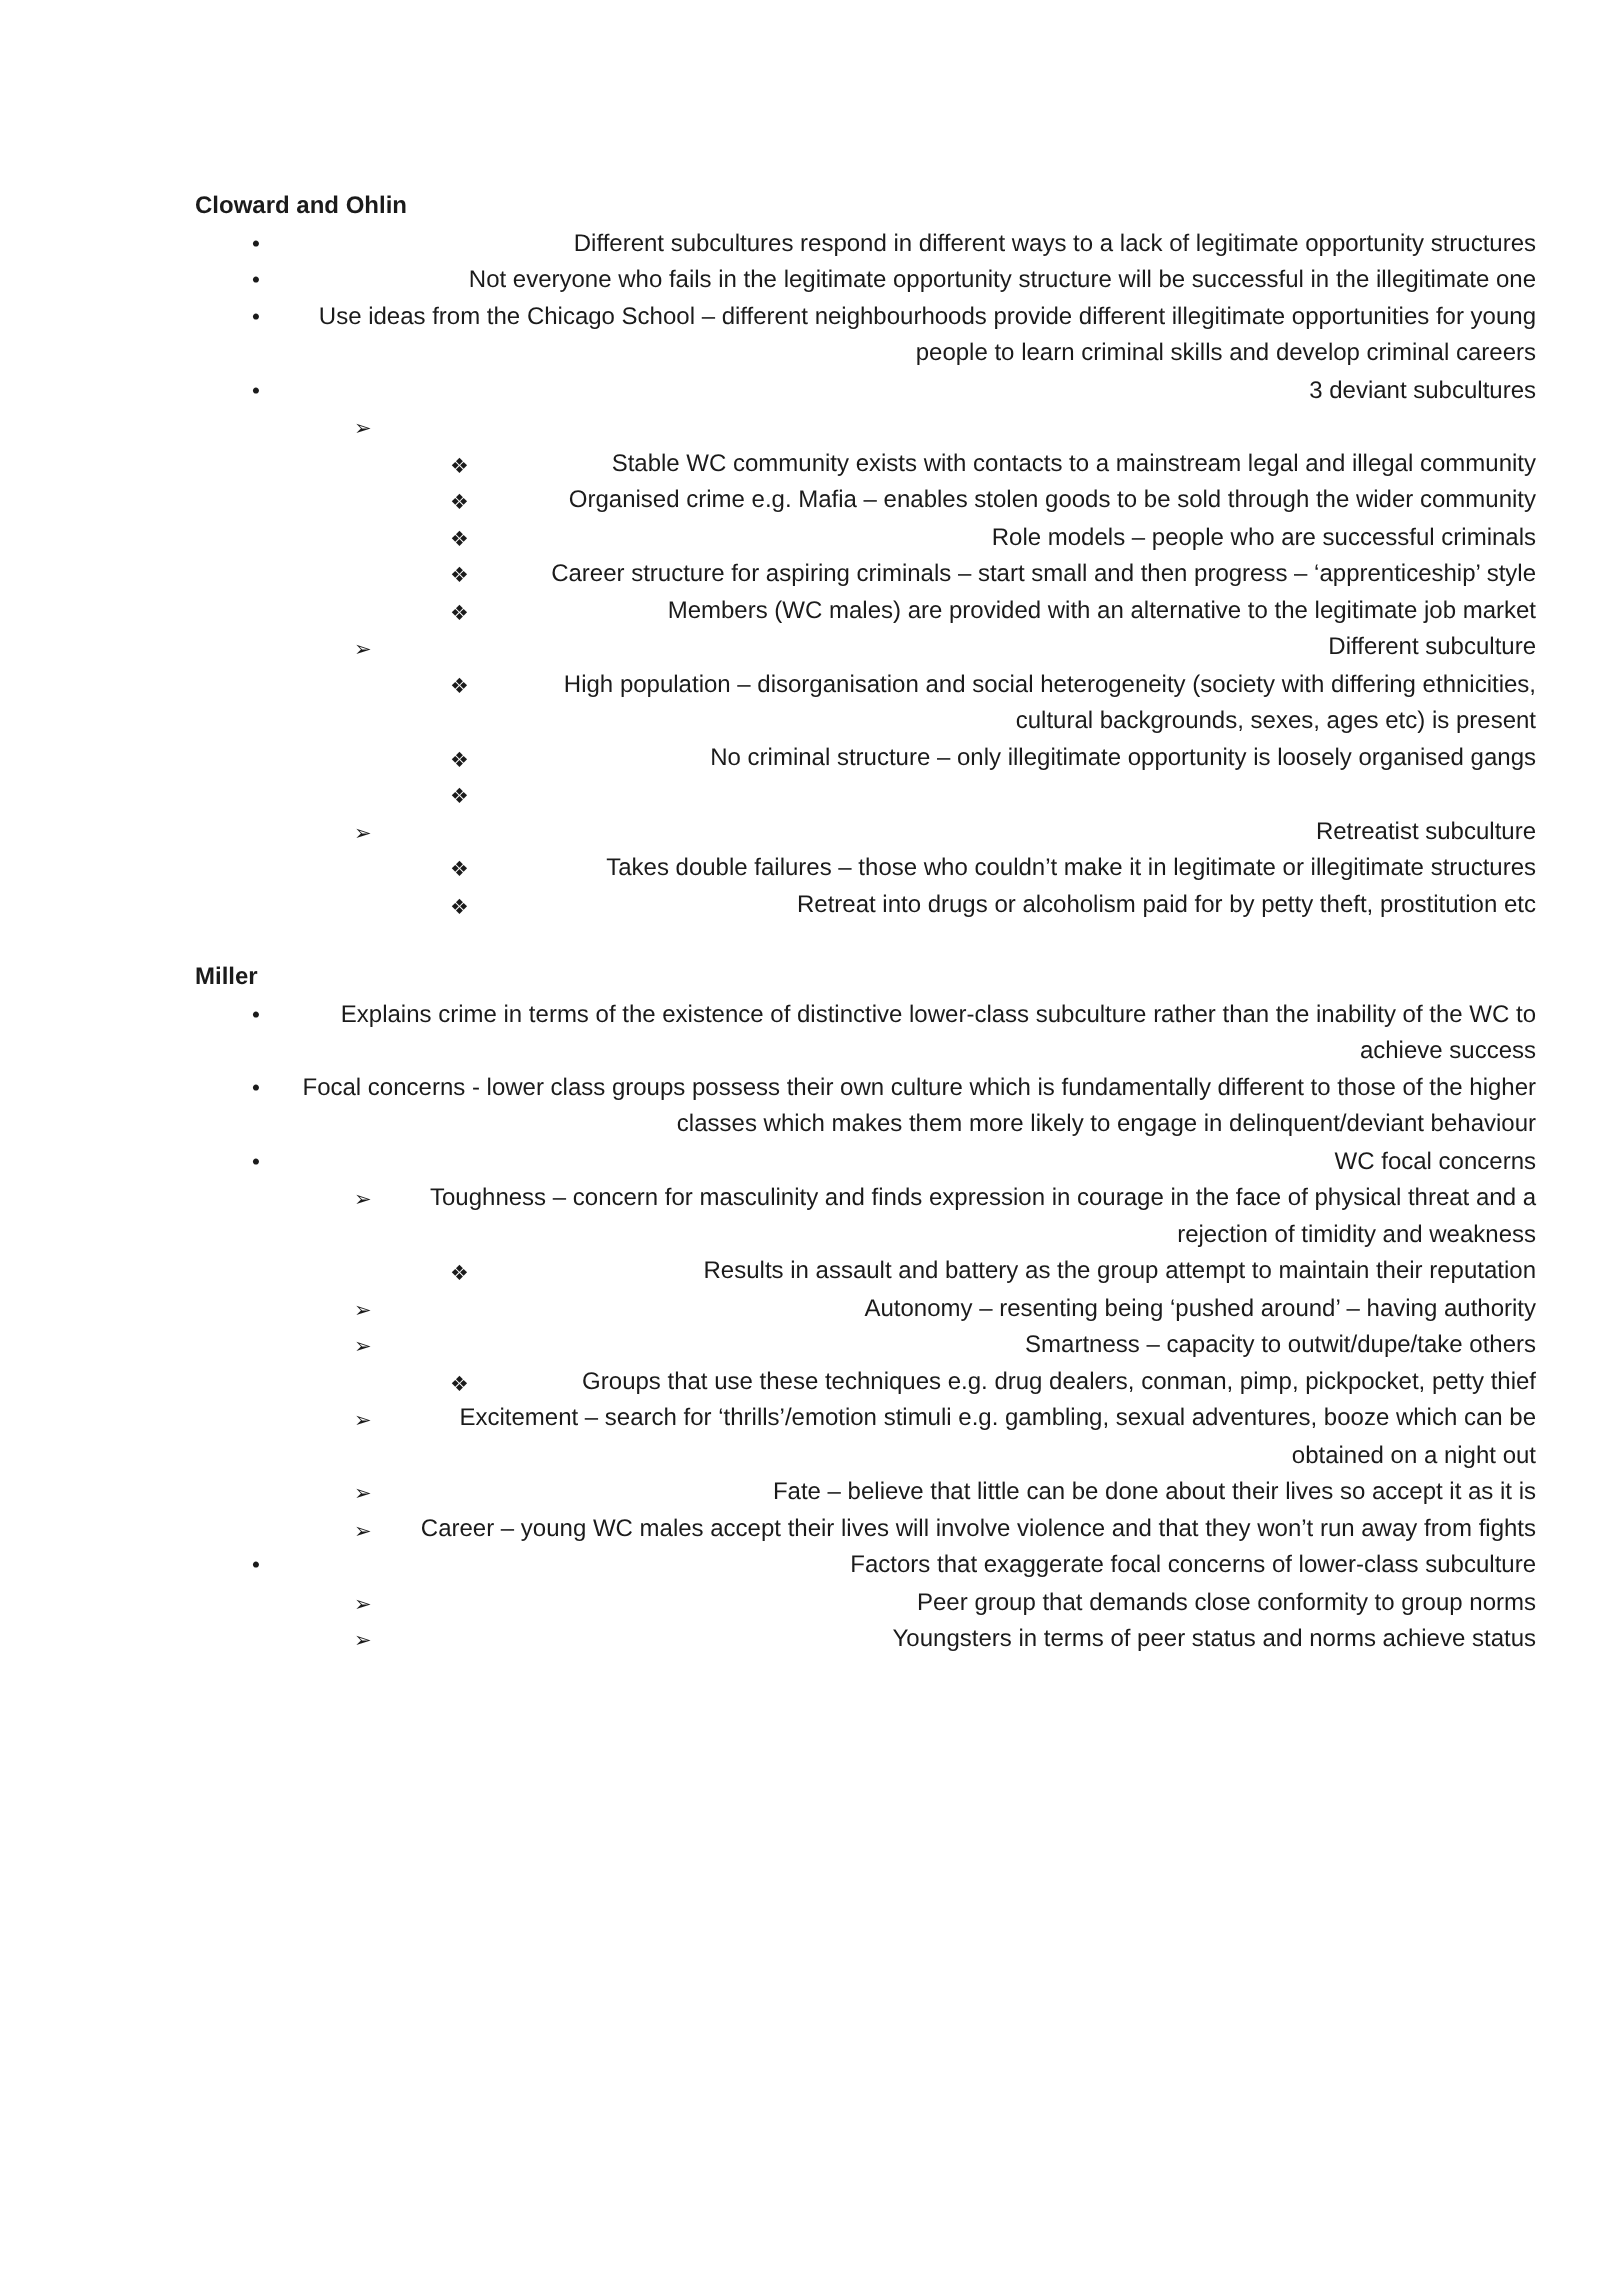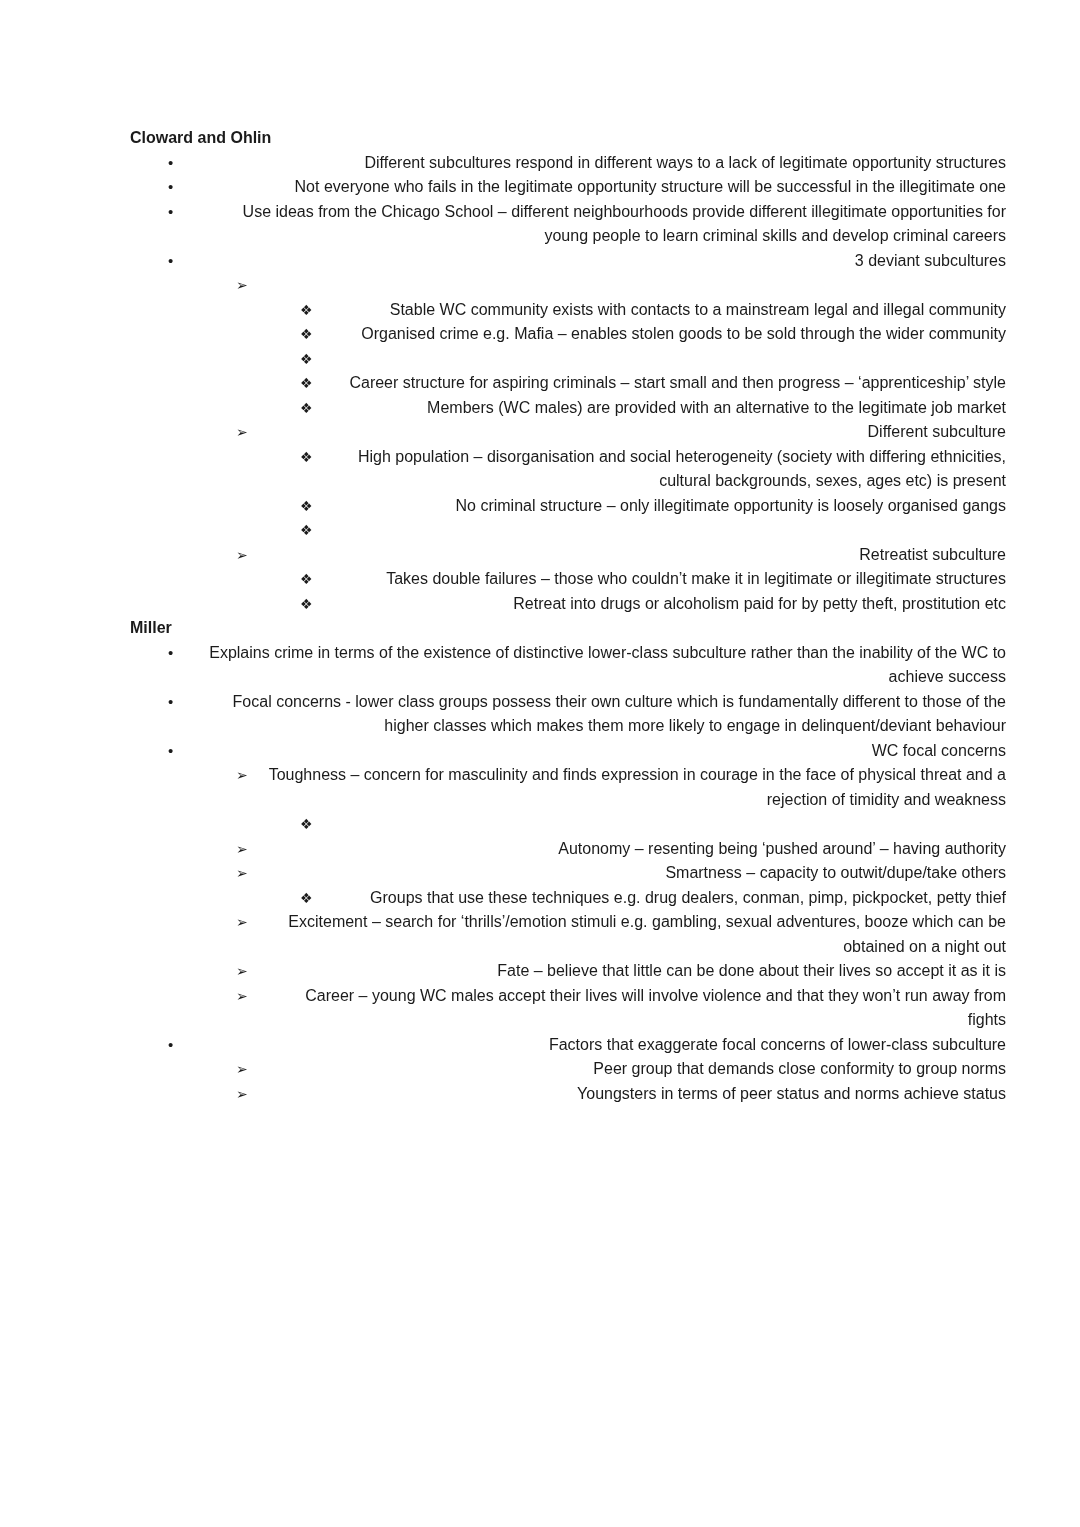--- a/index.html
+++ b/index.html
@@ -8,23 +8,23 @@
     width: 1080px;
     min-height: 1527px;
     margin: 0 auto;
     font-family: "Liberation Sans", "DejaVu Sans", sans-serif;
     color: #1b1b1b;
   }
   .page {
     width: 1080px;
     min-height: 1527px;
     background: #ffffff;
-    padding: 126px 74px 60px 130px;
+    padding: 126px 56px 60px 130px;
   }
-  .doc-section + .doc-section { }
+  .doc-section + .doc-section { margin-top: 24px; }
   .heading {
     font-weight: bold;
     font-size: 16px;
     line-height: 24.5px;
   }
   .item {
     display: flex;
     font-size: 16px;
     line-height: 24.5px;
   }
@@ -66,20 +66,21 @@
         <div class="item level-3">
           <span class="marker">❖</span>
           <span class="text">Stable WC community exists with contacts to a mainstream legal and illegal community</span>
         </div>
         <div class="item level-3">
           <span class="marker">❖</span>
           <span class="text">Organised crime e.g. Mafia – enables stolen goods to be sold through the wider community</span>
         </div>
         <div class="item level-3">
           <span class="marker">❖</span>
+          <span class="text">Role models – people who are successful criminals</span>
         </div>
         <div class="item level-3">
           <span class="marker">❖</span>
           <span class="text">Career structure for aspiring criminals – start small and then progress – ‘apprenticeship’ style</span>
         </div>
         <div class="item level-3">
           <span class="marker">❖</span>
           <span class="text">Members (WC males) are provided with an alternative to the legitimate job market</span>
         </div>
         <div class="item level-2">
@@ -123,20 +124,21 @@
         <div class="item level-1">
           <span class="marker">•</span>
           <span class="text">WC focal concerns</span>
         </div>
         <div class="item level-2">
           <span class="marker">➢</span>
           <span class="text">Toughness – concern for masculinity and finds expression in courage in the face of physical threat and a rejection of timidity and weakness</span>
         </div>
         <div class="item level-3">
           <span class="marker">❖</span>
+          <span class="text">Results in assault and battery as the group attempt to maintain their reputation</span>
         </div>
         <div class="item level-2">
           <span class="marker">➢</span>
           <span class="text">Autonomy – resenting being ‘pushed around’ – having authority</span>
         </div>
         <div class="item level-2">
           <span class="marker">➢</span>
           <span class="text">Smartness – capacity to outwit/dupe/take others</span>
         </div>
         <div class="item level-3">

